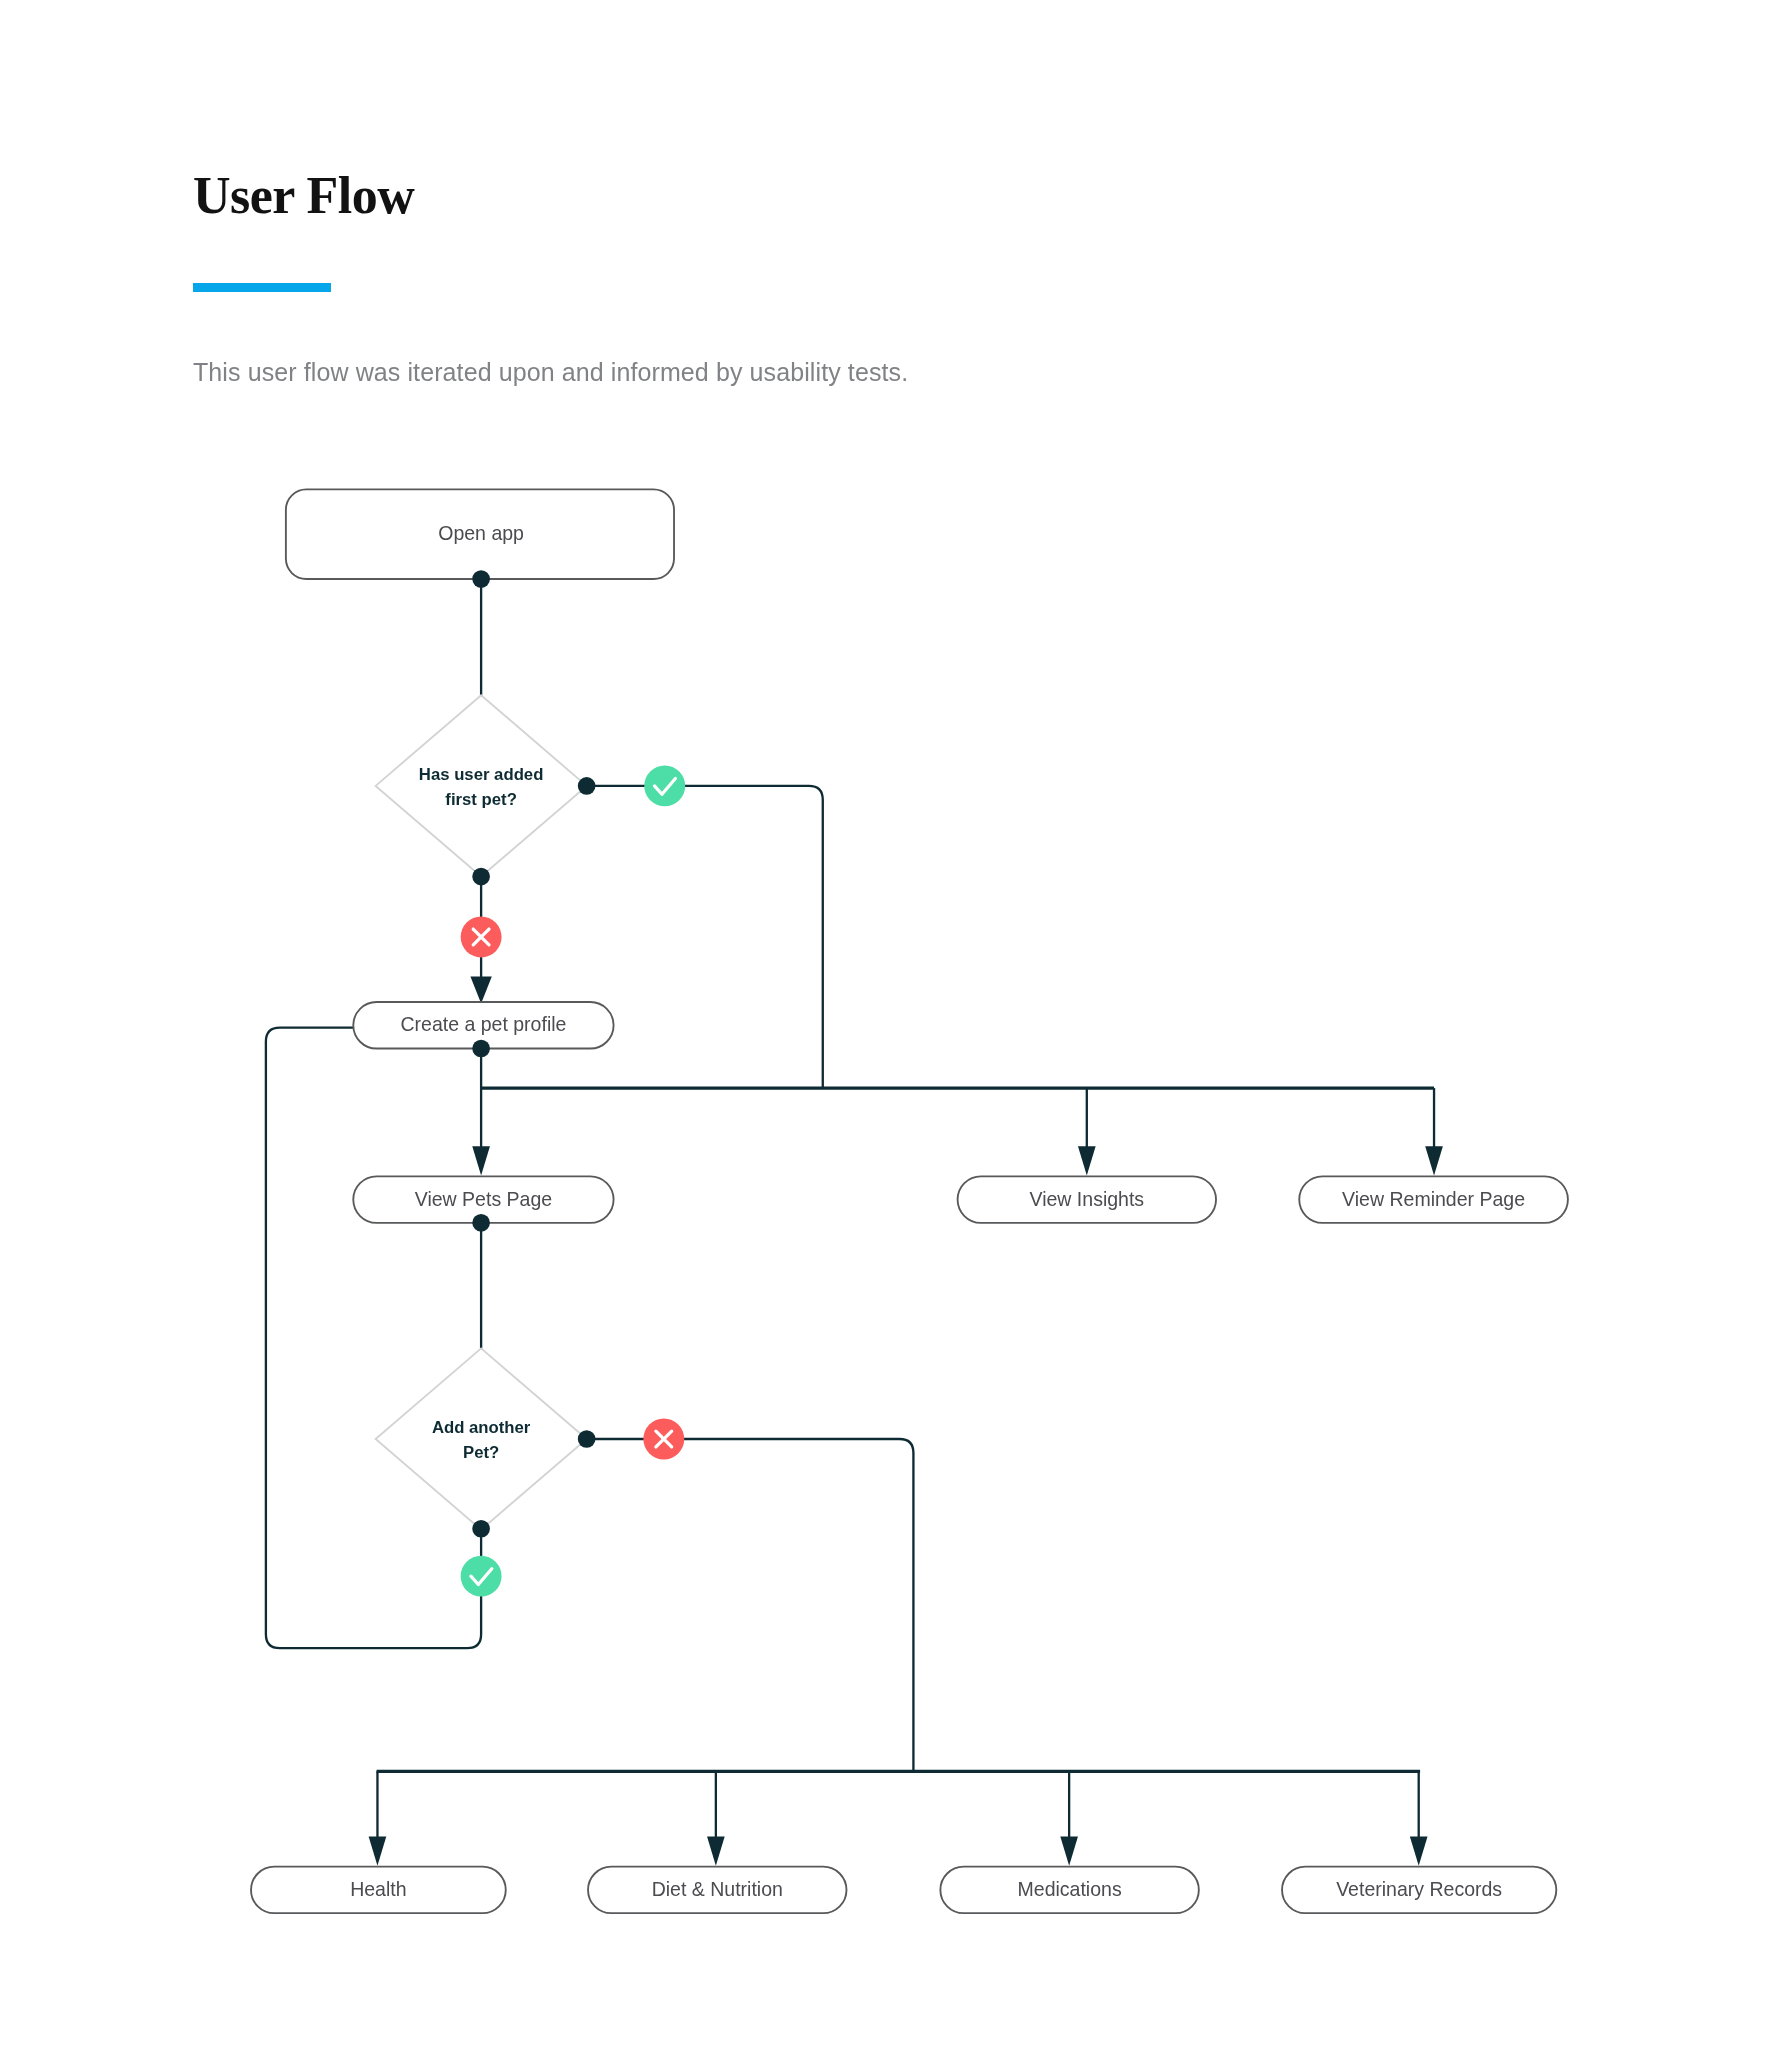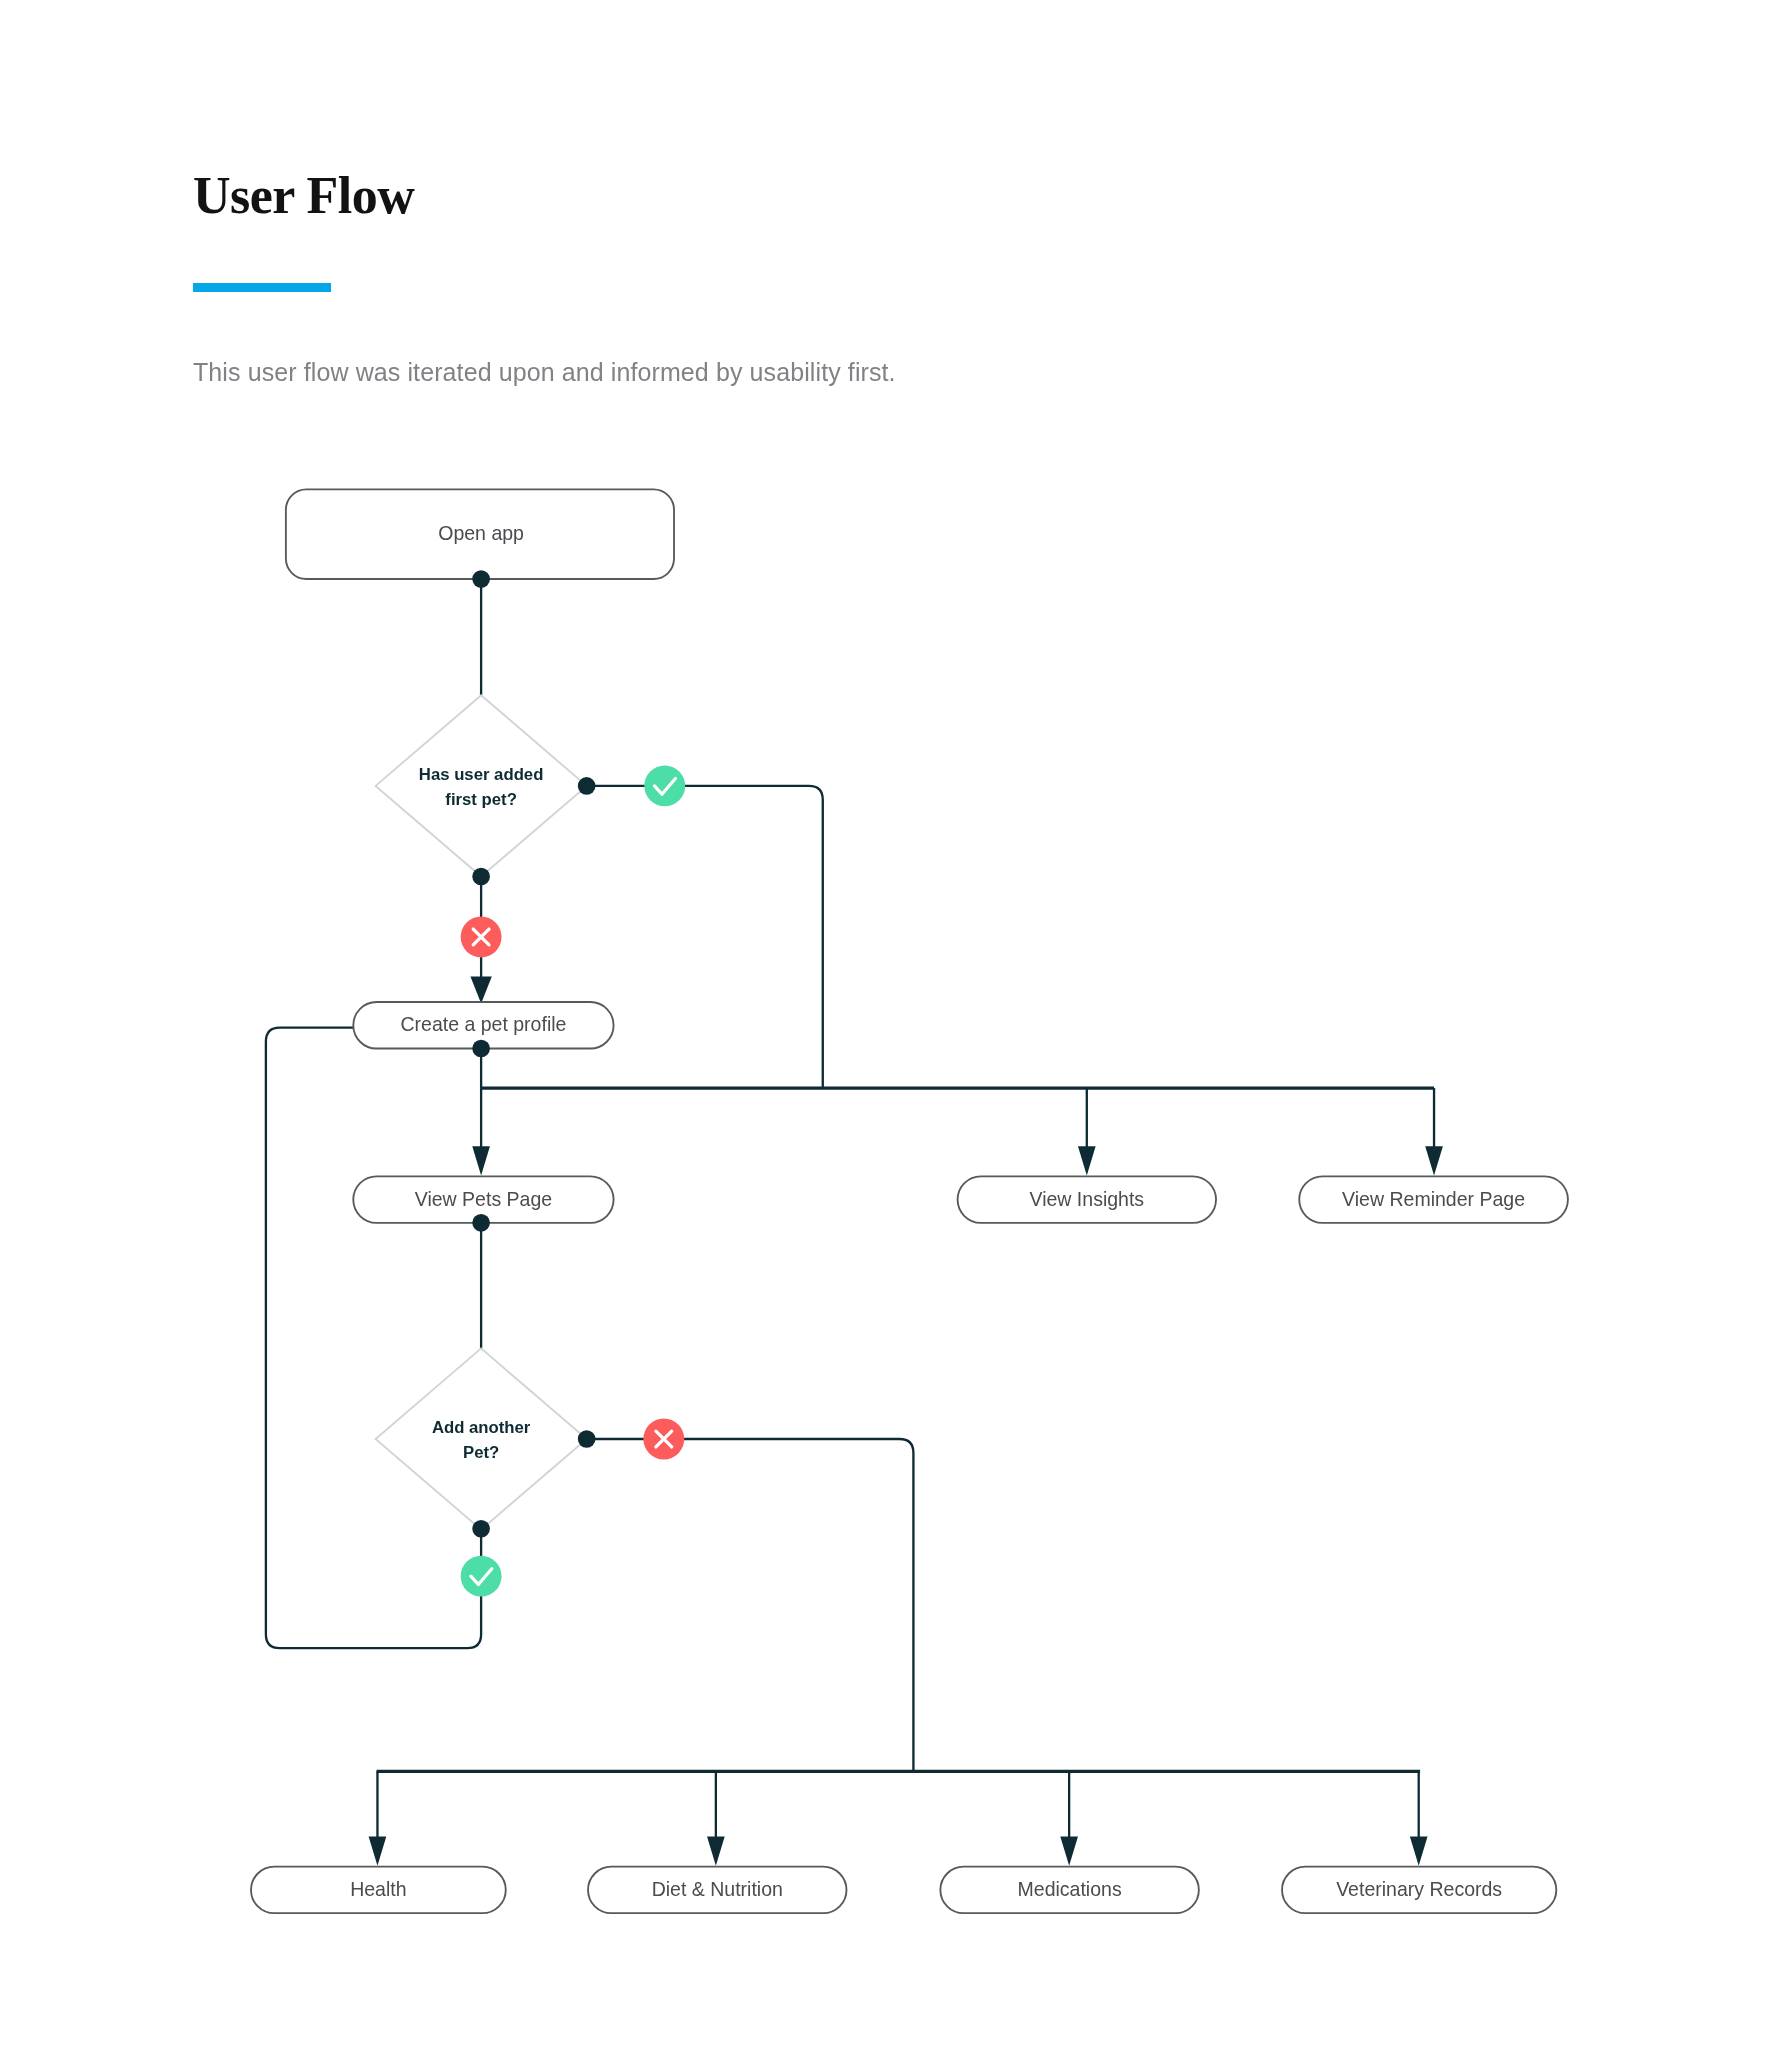--- a/index.html
+++ b/index.html
@@ -86,21 +86,21 @@
 </style>
 </head>
 <body>
 
 <div id="page">
 
   <div class="page-title">User Flow</div>
 
   <div class="title-rule"></div>
 
-  <div class="page-subtitle">This user flow was iterated upon and informed by usability first.</div>
+  <div class="page-subtitle">This user flow was iterated upon and informed by usability tests.</div>
 
   <svg id="flow" viewBox="0 0 3840 3400">
 
     <g>
       <line class="edge" x1="1035" y1="310" x2="1035" y2="700"></line>
       <polygon class="dot" points="1012,690 1058,690 1035,748"></polygon>
     </g>
 
     <g>
       <line class="edge" x1="1035" y1="940" x2="1035" y2="1170"></line>

